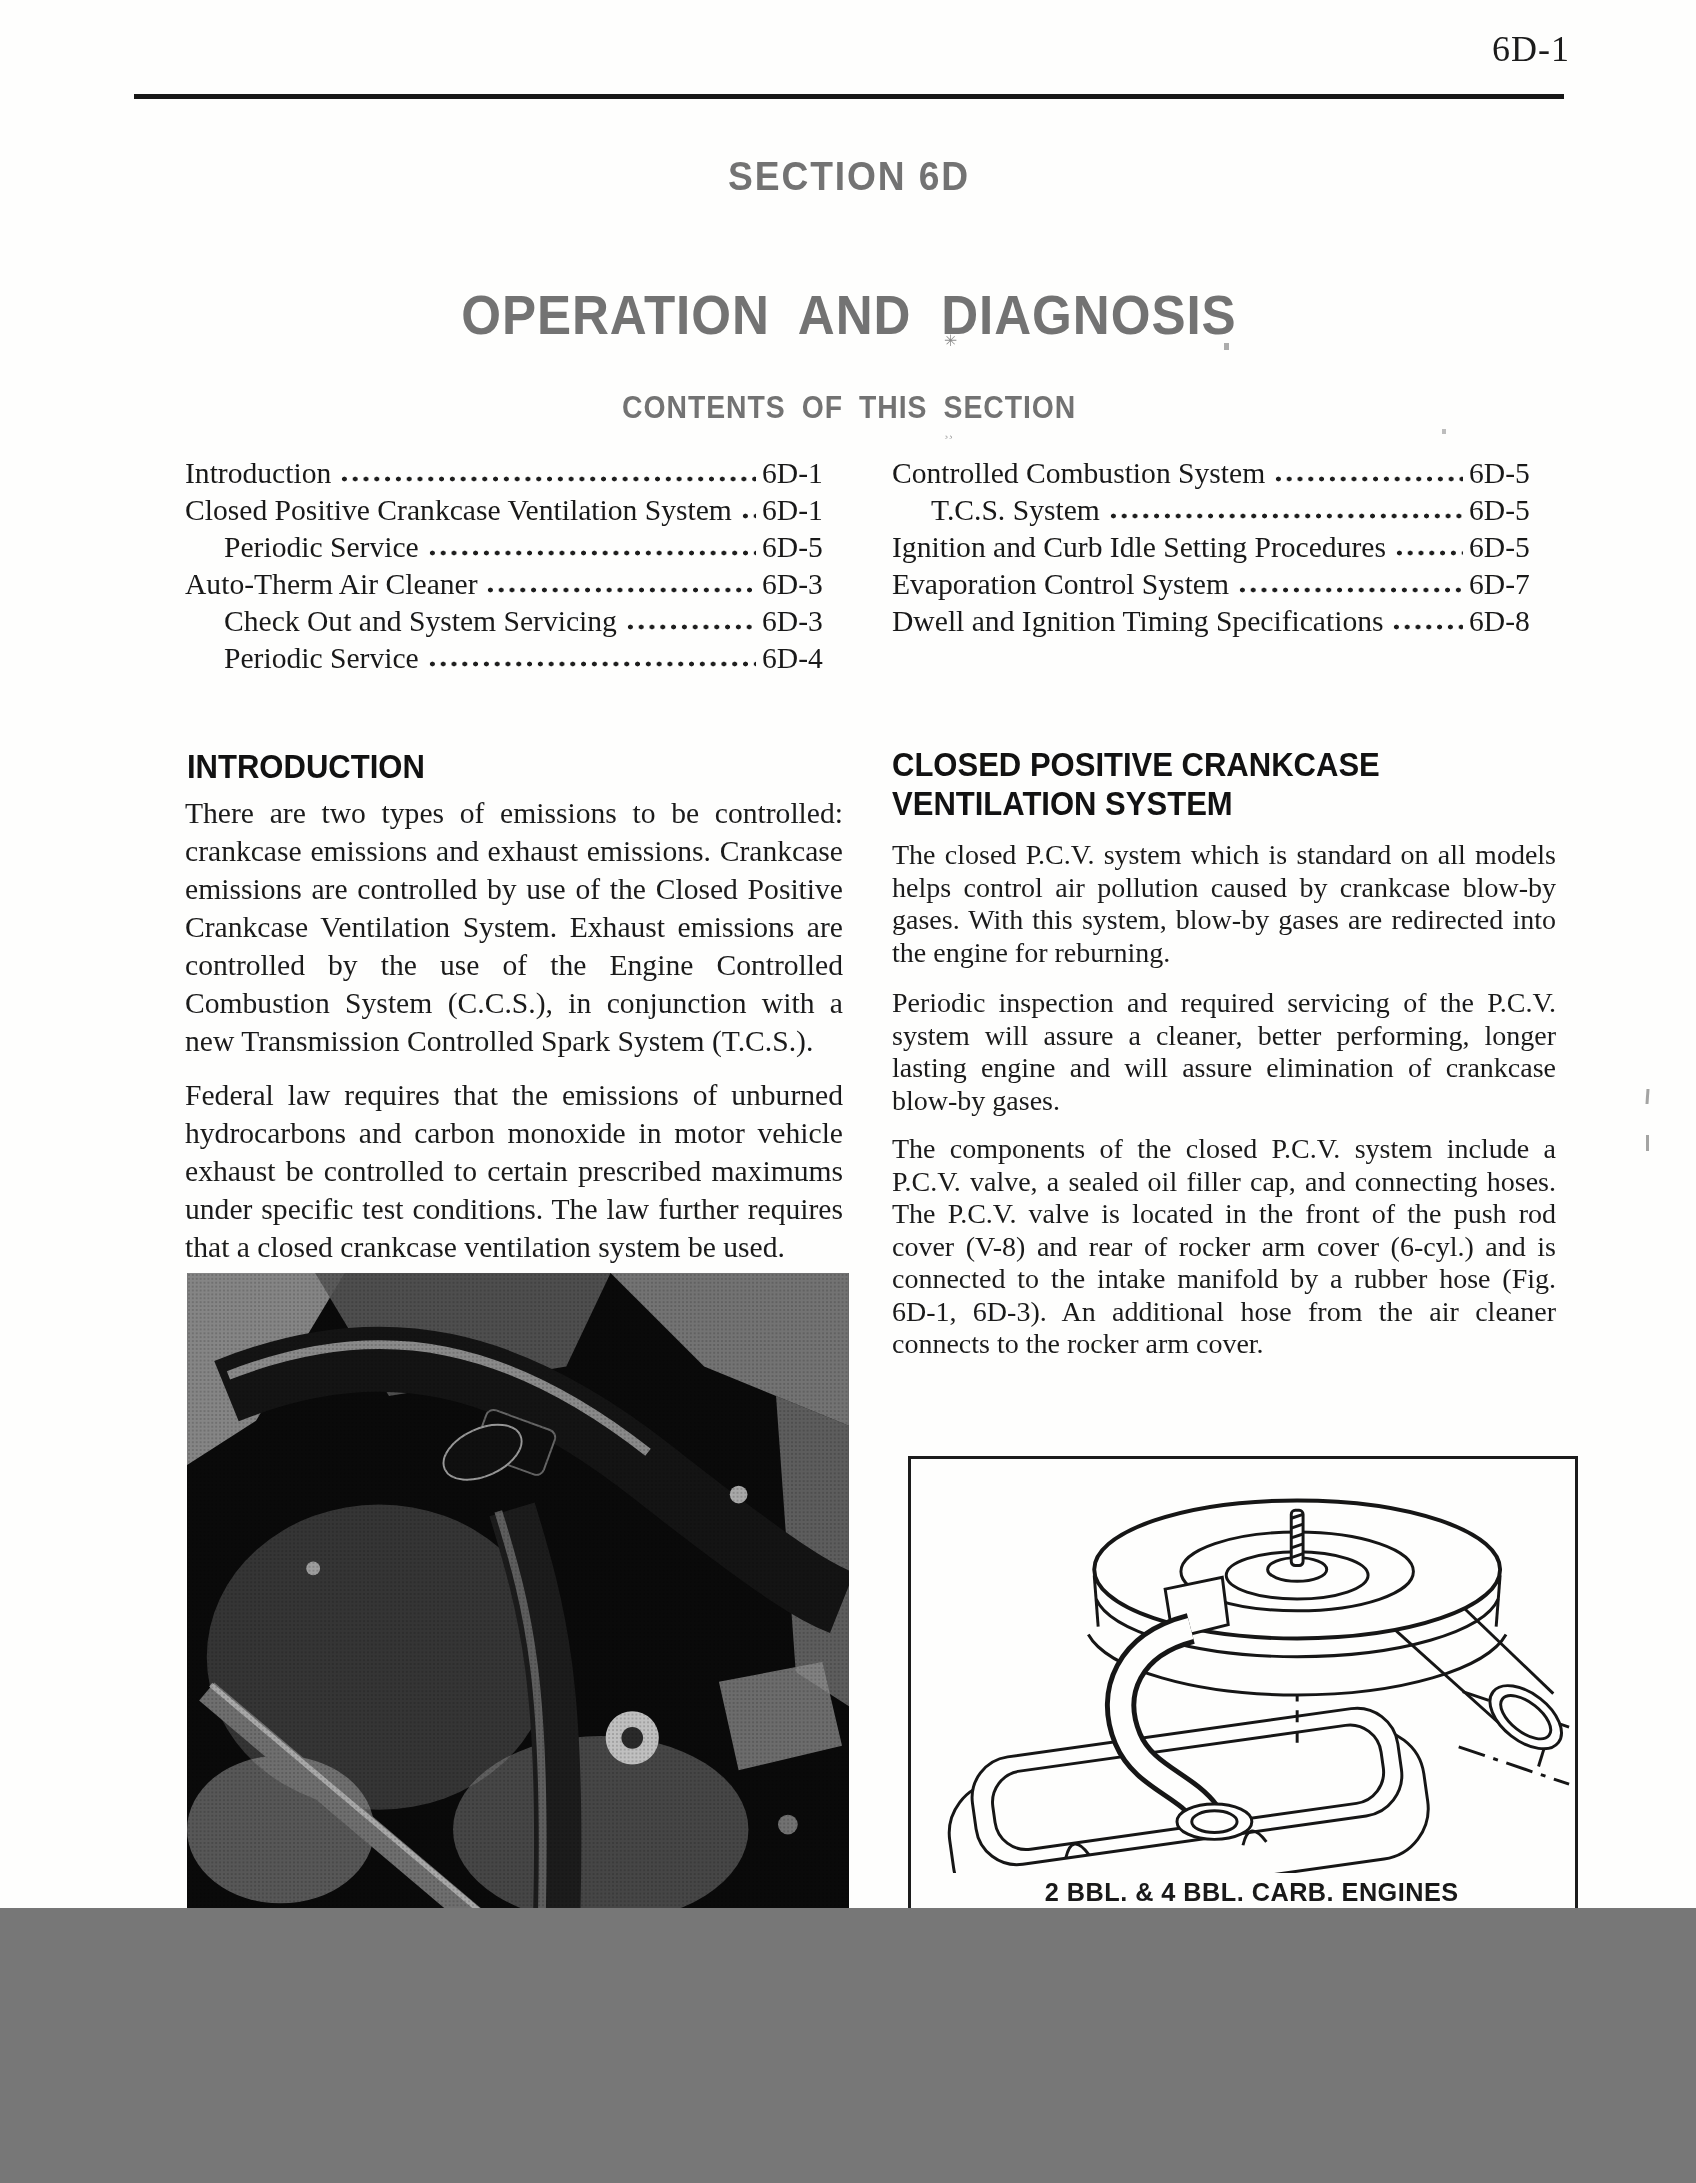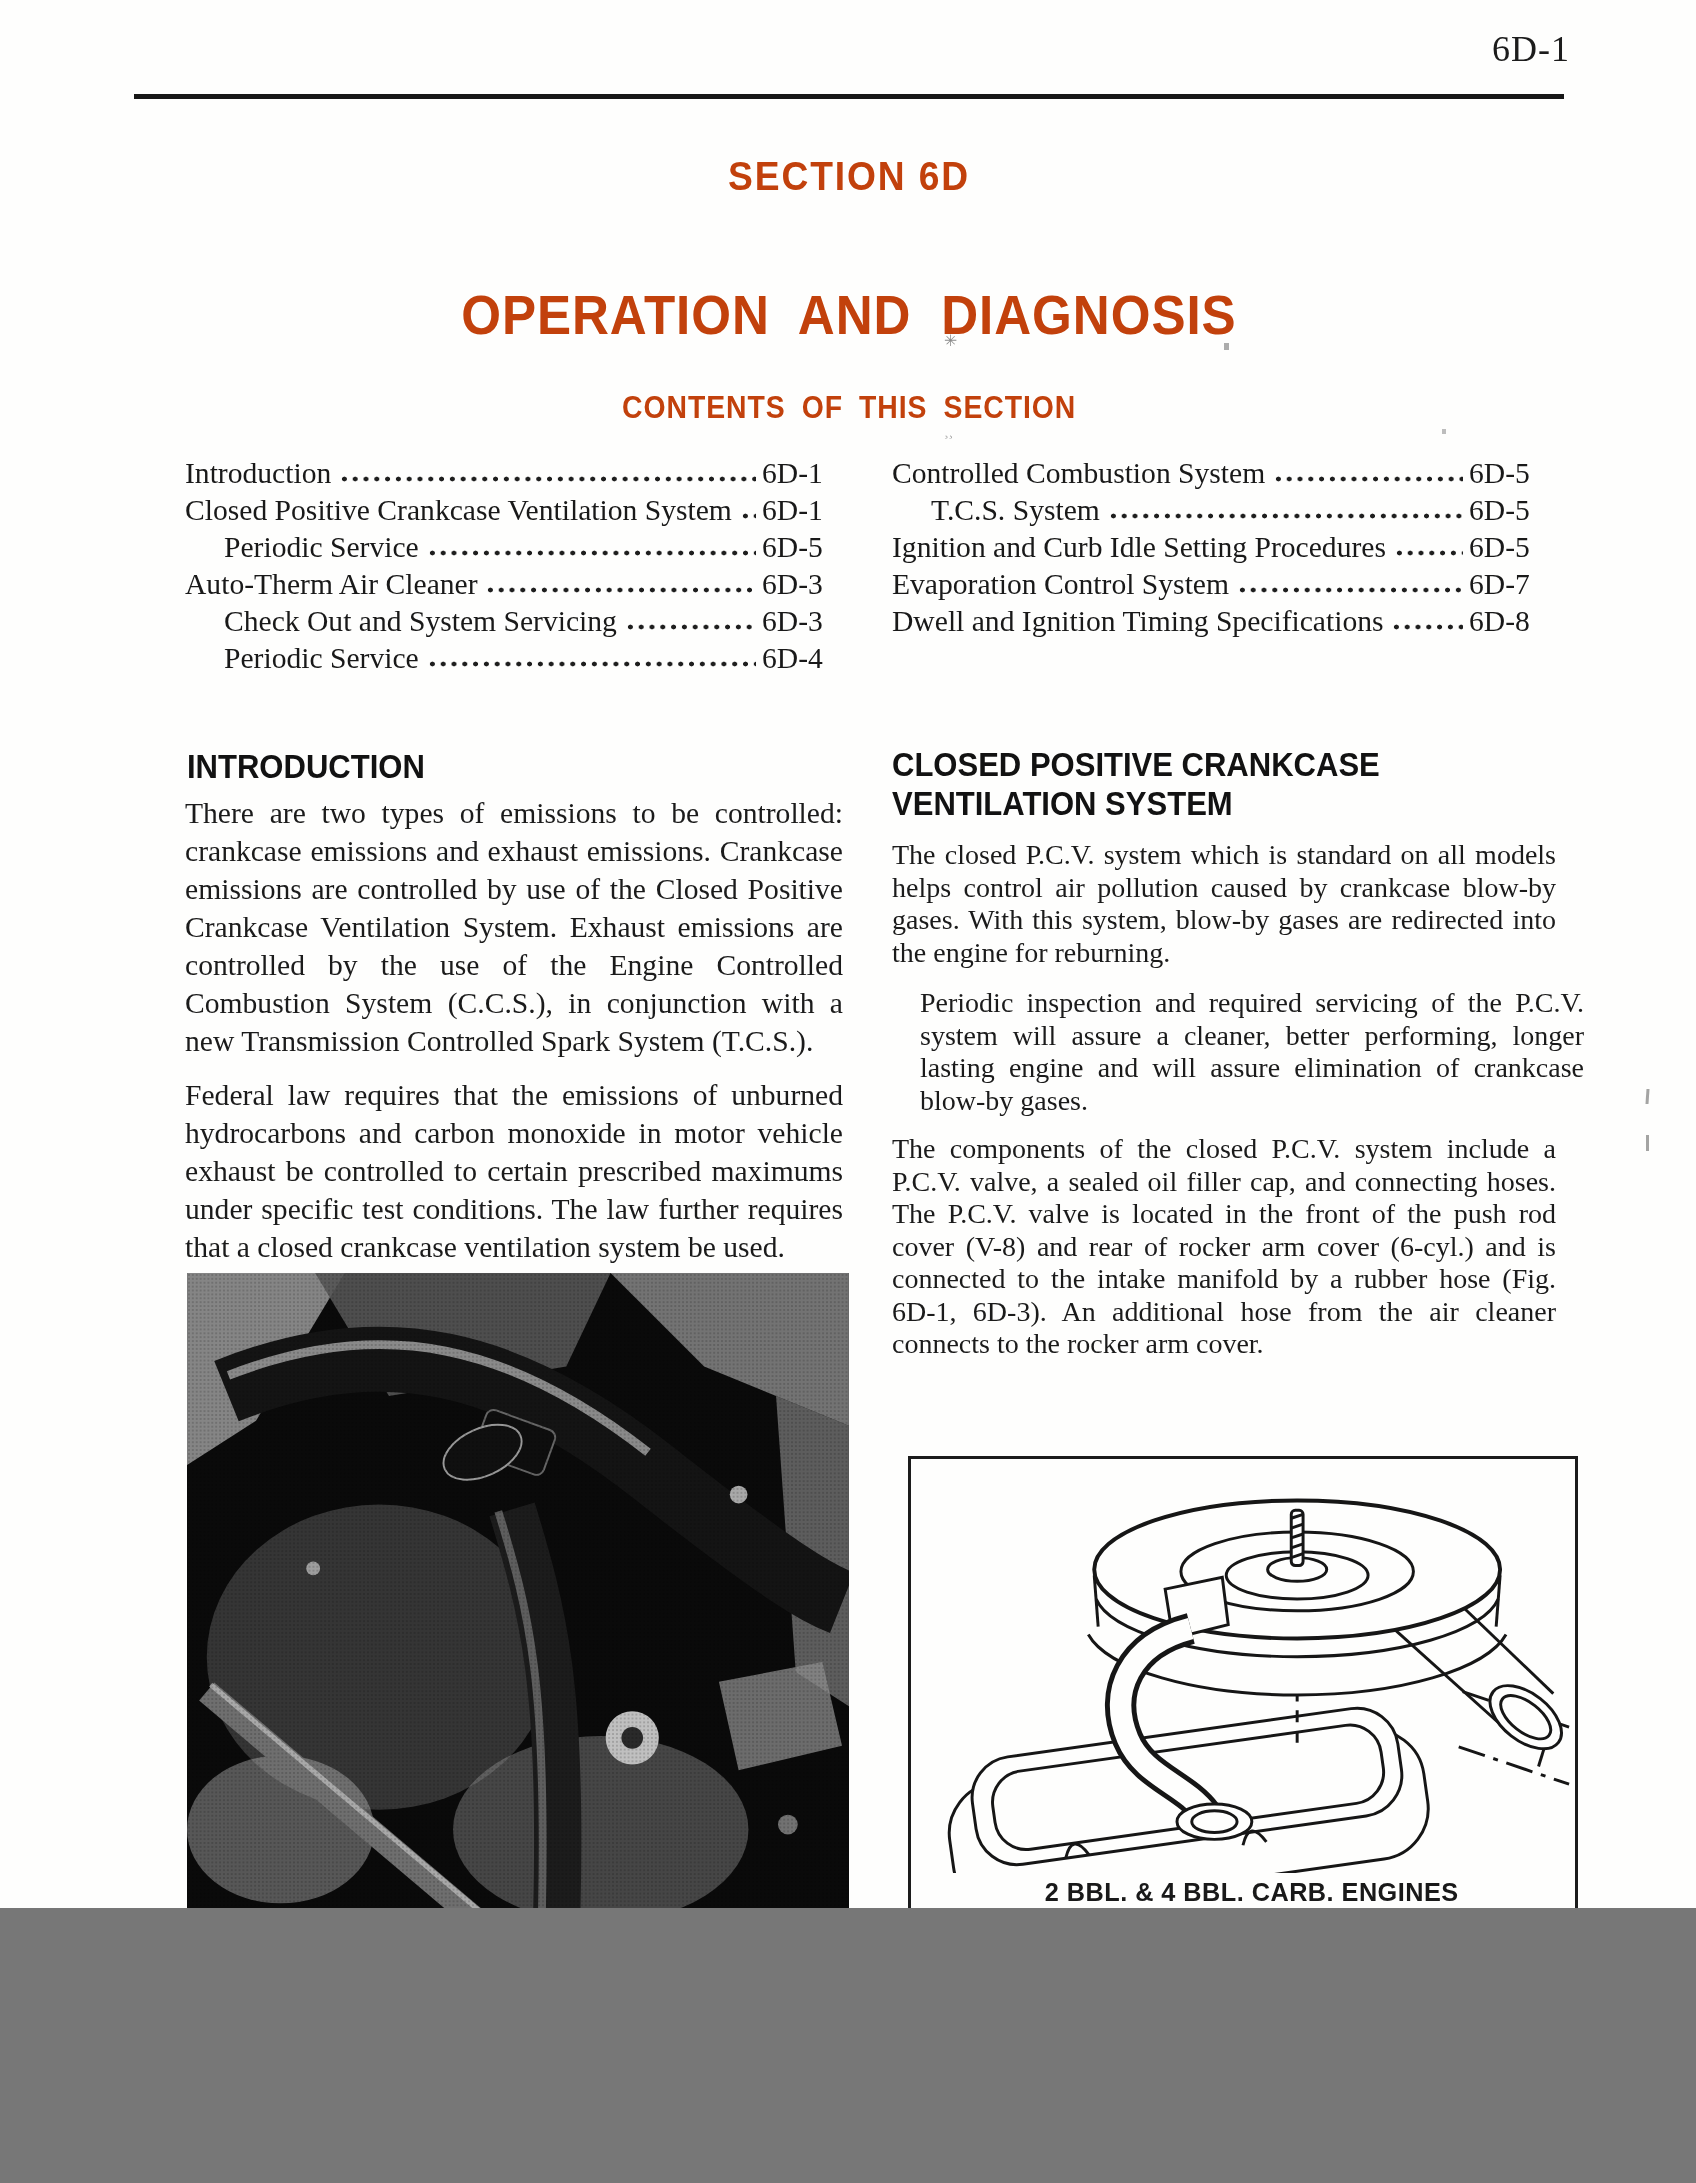--- a/index.html
+++ b/index.html
@@ -21,21 +21,21 @@
   }
   #top-rule{
     top:94px;left:134px;width:1430px;height:4.9px;
     background:#171717;
   }
 
   
   .center-band{left:134px;width:1430px;text-align:center;}
   .gothic{
     font-family:"Liberation Sans", sans-serif;
-    font-weight:bold;color:#c2410c;
+    font-weight:bold;color:#737373;
   }
   .condense{display:inline-block;transform:scaleX(0.93);transform-origin:50% 50%;}
   #section-label{top:154px;font-size:40px;letter-spacing:2px;}
   #title-line1{top:216px;font-size:55px;letter-spacing:1px;word-spacing:15.8px;}
   #title-line2{top:283px;font-size:55px;letter-spacing:1px;word-spacing:15.8px;}
   #contents-heading{top:390px;font-size:30.5px;letter-spacing:1px;word-spacing:7.9px;}
 
   
   .toc-col{top:455px;font-size:29.6px;line-height:37px;}
   #toc-left{left:185px;width:650px;}
@@ -59,21 +59,21 @@
   .bodypar{
     text-align:justify;color:#1b1b1b;
   }
   .left-par{font-size:29.6px;line-height:38px;width:658px;left:185px;}
   .right-par{font-size:28px;line-height:32.5px;width:664px;left:892px;}
   #intro-heading{left:187px;top:747px;}
   #pcv-heading{left:892px;top:745px;}
   #intro-p1{top:794px;}
   #intro-p2{top:1076px;}
   #pcv-p1{top:839px;}
-  #pcv-p2{top:987px;margin-left:28px;}
+  #pcv-p2{top:987px;}
   #pcv-p3{top:1133px;}
 
   
   #photo-frame{left:187px;top:1273px;width:662px;height:652px;background:#0a0a0a;}
   #photo-frame svg{display:block;}
   #halftone{
     left:0;top:0;width:662px;height:652px;
     background-image:radial-gradient(circle,#000 28%,rgba(0,0,0,0) 32%);
     background-size:3.9px 3.9px;opacity:.16;
   }

